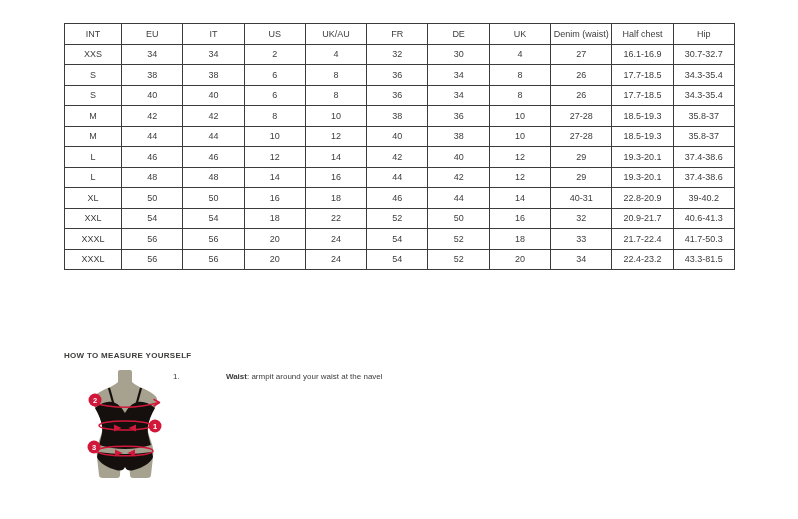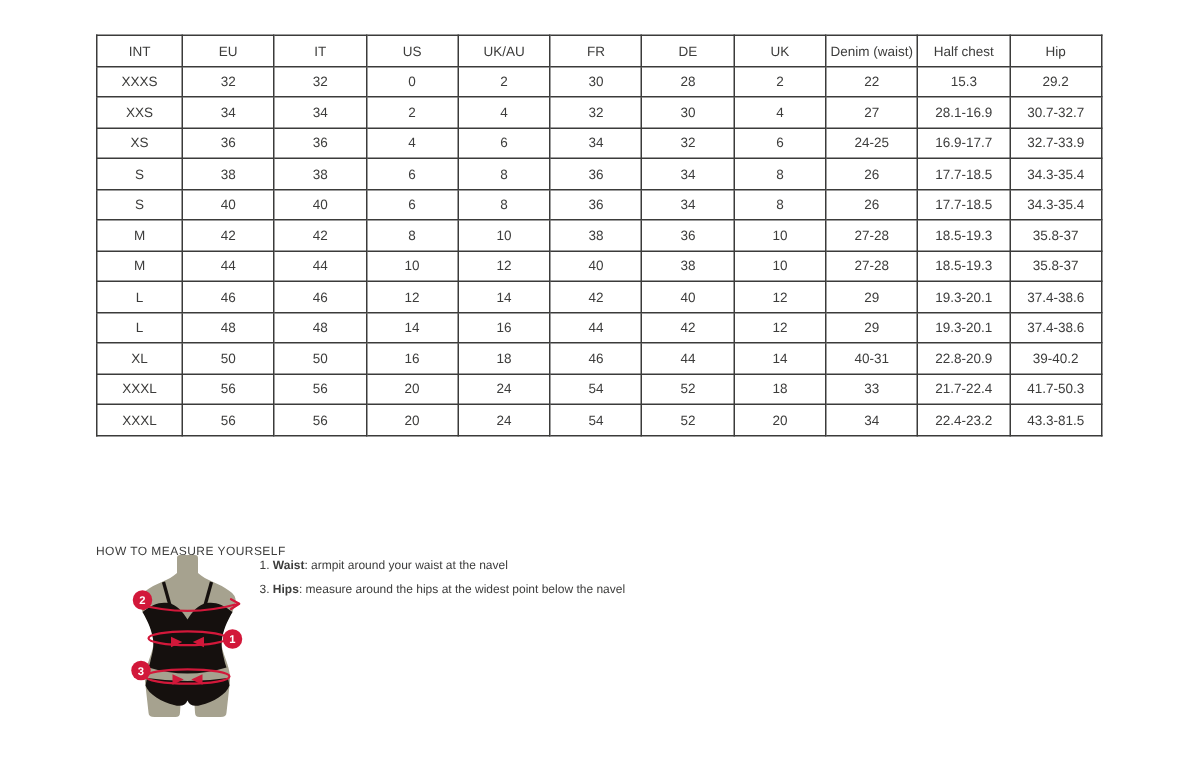--- a/index.html
+++ b/index.html
@@ -38,39 +38,39 @@
     white-space: nowrap;
     overflow: hidden;
   }
   table.size-table th:first-child,
   table.size-table td:first-child { width: 57px; }
 
   
   .measure-heading {
     position: absolute;
     left: 64px;
-    top: 363px;
+    top: 351px;
     font-size: 8px;
-    font-weight: 400;
+    font-weight: 700;
     letter-spacing: 0.3px;
     color: #3c3c3b;
   }
   .steps {
     position: absolute;
     left: 173px;
     top: 369px;
     list-style: none;
     font-size: 8px;
     color: #3c3c3b;
   }
   .steps li {
     line-height: 16px;
     white-space: nowrap;
   }
-  .steps b { font-weight: 700; }
+  .steps b { font-weight: 700; margin-left: 44px; }
 
   .figure {
     position: absolute;
     left: 79px;
     top: 368px;
     width: 92px;
     height: 115px;
   }
   .figure svg { display: block; width: 92px; height: 115px; }
   .badge-num {
@@ -95,57 +95,31 @@
           <th>FR</th>
           <th>DE</th>
           <th>UK</th>
           <th>Denim (waist)</th>
           <th>Half chest</th>
           <th>Hip</th>
         </tr>
     </thead>
     <tbody id="tbody">
         <tr>
-          <td>XXXS</td>
-          <td>32</td>
-          <td>32</td>
-          <td>0</td>
-          <td>2</td>
-          <td>30</td>
-          <td>28</td>
-          <td>2</td>
-          <td>22</td>
-          <td>15.3</td>
-          <td>29.2</td>
-        </tr>
-        <tr>
           <td>XXS</td>
           <td>34</td>
           <td>34</td>
           <td>2</td>
           <td>4</td>
           <td>32</td>
           <td>30</td>
           <td>4</td>
           <td>27</td>
-          <td>28.1-16.9</td>
+          <td>16.1-16.9</td>
           <td>30.7-32.7</td>
-        </tr>
-        <tr>
-          <td>XS</td>
-          <td>36</td>
-          <td>36</td>
-          <td>4</td>
-          <td>6</td>
-          <td>34</td>
-          <td>32</td>
-          <td>6</td>
-          <td>24-25</td>
-          <td>16.9-17.7</td>
-          <td>32.7-33.9</td>
         </tr>
         <tr>
           <td>S</td>
           <td>38</td>
           <td>38</td>
           <td>6</td>
           <td>8</td>
           <td>36</td>
           <td>34</td>
           <td>8</td>
@@ -225,20 +199,33 @@
           <td>16</td>
           <td>18</td>
           <td>46</td>
           <td>44</td>
           <td>14</td>
           <td>40-31</td>
           <td>22.8-20.9</td>
           <td>39-40.2</td>
         </tr>
         <tr>
+          <td>XXL</td>
+          <td>54</td>
+          <td>54</td>
+          <td>18</td>
+          <td>22</td>
+          <td>52</td>
+          <td>50</td>
+          <td>16</td>
+          <td>32</td>
+          <td>20.9-21.7</td>
+          <td>40.6-41.3</td>
+        </tr>
+        <tr>
           <td>XXXL</td>
           <td>56</td>
           <td>56</td>
           <td>20</td>
           <td>24</td>
           <td>54</td>
           <td>52</td>
           <td>18</td>
           <td>33</td>
           <td>21.7-22.4</td>
@@ -315,16 +302,15 @@
       </g>
       <g>
         <circle cx="15" cy="79" r="6.5" fill="#d2183a"></circle>
         <text class="badge-num" x="15" y="81.8" text-anchor="middle" fill="#ffffff">3</text>
       </g>
     </svg>
   </div>
 
   <ol class="steps">
     <li><span>1.</span> <b>Waist</b><span>: armpit around your waist at the navel</span></li>
-    <li><span>3.</span> <b>Hips</b><span>: measure around the hips at the widest point below the navel</span></li>
   </ol>
 
 </div>
 
 </body></html>

